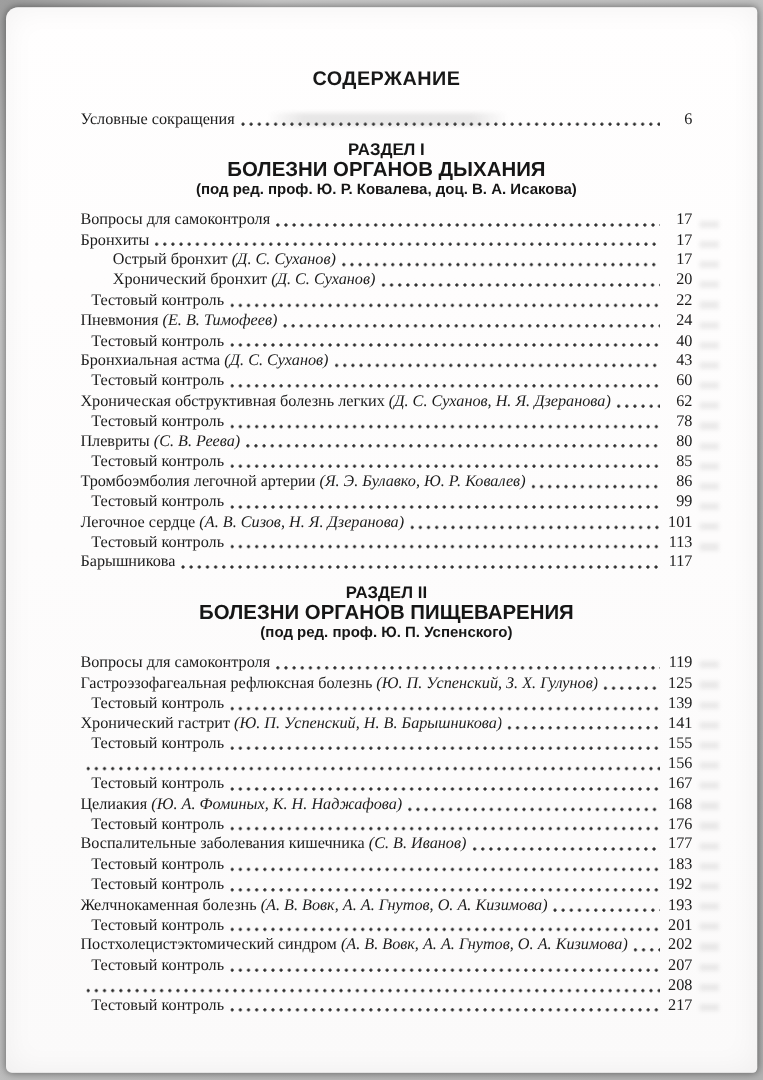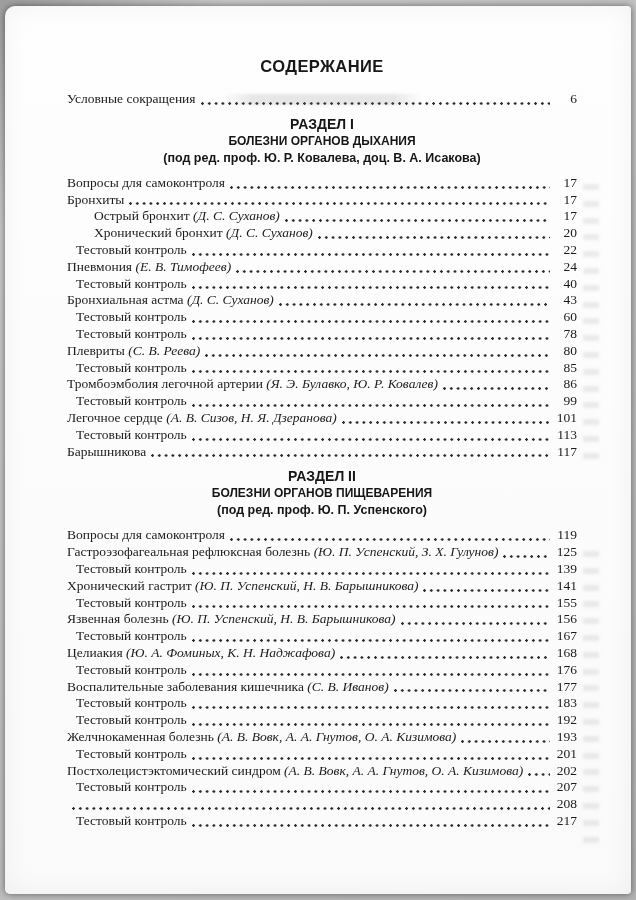--- a/index.html
+++ b/index.html
@@ -18,21 +18,21 @@
   }
   .toc-title{
     margin:0 0 15px;text-align:center;color:#181818;
     font:bold 16.5px/20px "Liberation Sans",sans-serif;letter-spacing:.4px;
   }
   .section-heading{
     margin:8px 0 9px;text-align:center;color:#161616;
     font-family:"Liberation Sans",sans-serif;font-weight:bold;
   }
   .sec-label{font-size:14px;line-height:17px;}
-  .sec-title{font-size:12px;line-height:17px;}
+  .sec-title{font-size:17px;line-height:17px;}
   .sec-editors{font-size:12.5px;line-height:16px;}
   .toc-row{
     display:flex;align-items:baseline;
     line-height:16.8px;font-size:13.5px;color:#1b1b1b;
   }
   .lvl-1{padding-left:9px;}
   .lvl-2{padding-left:27px;}
   .entry-label{white-space:nowrap;overflow:hidden;flex-shrink:1;text-align:right;}
   .authors{font-style:italic;}
   .leader{
@@ -112,20 +112,25 @@
       <div class="toc-row lvl-0">
         <span class="entry-label">Бронхиальная астма <i class="authors">(Д. С. Суханов)</i></span>
         <span class="leader"></span>
         <span class="pagenum">43</span>
       </div>
       <div class="toc-row lvl-1">
         <span class="entry-label">Тестовый контроль</span>
         <span class="leader"></span>
         <span class="pagenum">60</span>
       </div>
+      <div class="toc-row lvl-0">
+        <span class="entry-label">Хроническая обструктивная болезнь легких <i class="authors">(Д. С. Суханов, Н. Я. Дзеранова)</i></span>
+        <span class="leader"></span>
+        <span class="pagenum">62</span>
+      </div>
       <div class="toc-row lvl-1">
         <span class="entry-label">Тестовый контроль</span>
         <span class="leader"></span>
         <span class="pagenum">78</span>
       </div>
       <div class="toc-row lvl-0">
         <span class="entry-label">Плевриты <i class="authors">(С. В. Реева)</i></span>
         <span class="leader"></span>
         <span class="pagenum">80</span>
       </div>
@@ -183,21 +188,20 @@
         <span class="entry-label">Хронический гастрит <i class="authors">(Ю. П. Успенский, Н. В. Барышникова)</i></span>
         <span class="leader"></span>
         <span class="pagenum">141</span>
       </div>
       <div class="toc-row lvl-1">
         <span class="entry-label">Тестовый контроль</span>
         <span class="leader"></span>
         <span class="pagenum">155</span>
       </div>
       <div class="toc-row lvl-0">
-        <span class="entry-label">Язвенная болезнь <i class="authors">(Ю. П. Успенский, Н. В. Барышникова)</i></span>
         <span class="leader"></span>
         <span class="pagenum">156</span>
       </div>
       <div class="toc-row lvl-1">
         <span class="entry-label">Тестовый контроль</span>
         <span class="leader"></span>
         <span class="pagenum">167</span>
       </div>
       <div class="toc-row lvl-0">
         <span class="entry-label">Целиакия <i class="authors">(Ю. А. Фоминых, К. Н. Наджафова)</i></span>

